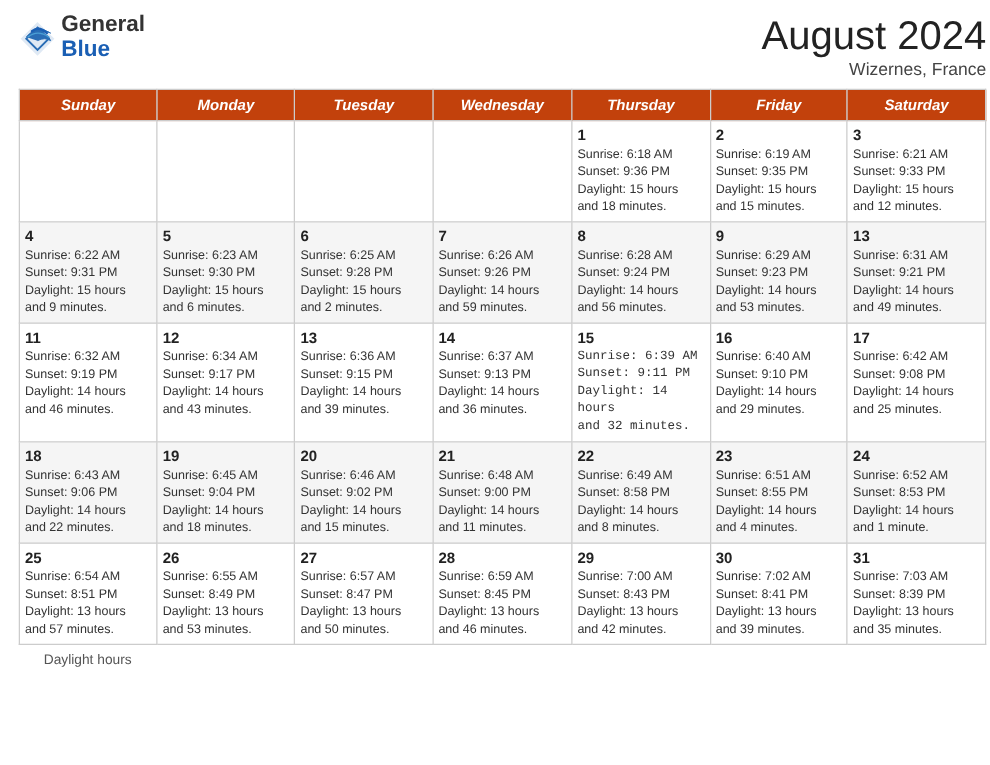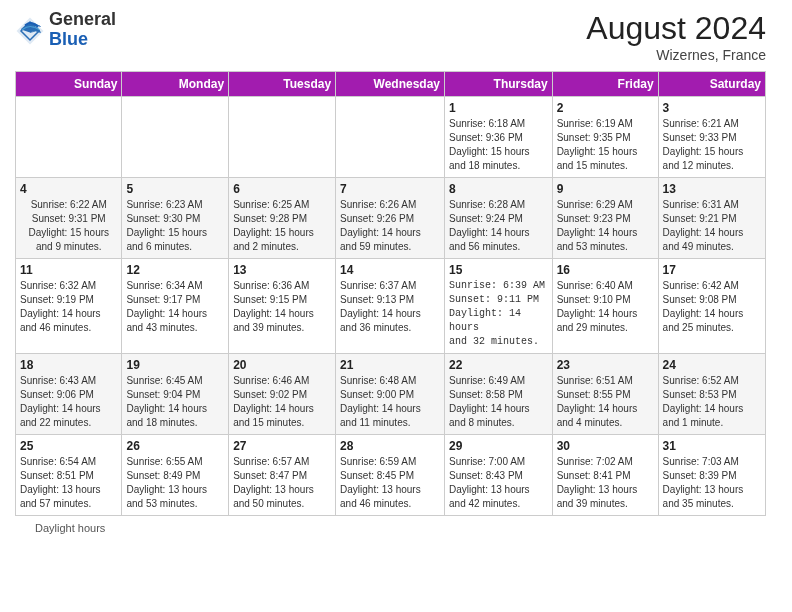--- a/index.html
+++ b/index.html
@@ -6,21 +6,21 @@
     body {
       font-family: Arial, sans-serif;
       background: #fff;
       width: 792px;
       height: 612px;
       overflow: hidden;
     }
     .page {
       width: 792px;
       min-height: 612px;
-      padding: 10px 26px 10px 15px;
+      padding: 10px 3px 10px 15px;
     }
     .header {
       display: flex;
       justify-content: space-between;
       align-items: flex-start;
       margin-bottom: 8px;
     }
     .logo {
       display: flex;
       align-items: center;
@@ -51,27 +51,28 @@
     .location {
       font-size: 14px;
       color: #444;
     }
     .calendar {
       width: 100%;
       border-collapse: collapse;
       font-size: 10.5px;
     }
     .calendar thead tr th {
-      background-color: #a21caf;
+      background-color: #c2410c;
       color: #fff;
       padding: 5px 4px;
-      text-align: right;
+      text-align: center;
       font-size: 12px;
       font-weight: bold;
       border: 1px solid #ccc;
+      font-style: italic;
     }
     .calendar tbody tr td {
       border: 1px solid #ccc;
       vertical-align: top;
       padding: 4px 4px;
       width: 113px;
       min-height: 70px;
       background: #fff;
     }
     .calendar tbody tr:nth-child(even) td {
@@ -160,21 +161,21 @@
             <span class="day-number">3</span>
             <div class="day-info" style="white-space: pre-line;">Sunrise: 6:21 AM
 Sunset: 9:33 PM
 Daylight: 15 hours
 and 12 minutes.</div>
           </td>
         </tr>
         <tr>
           <td>
             <span class="day-number">4</span>
-            <div class="day-info" style="white-space: pre-line; text-align: center;">Sunrise: 6:22 AM
+            <div class="day-info" style="white-space: pre-line;">Sunrise: 6:22 AM
 Sunset: 9:31 PM
 Daylight: 15 hours
 and 9 minutes.</div>
           </td>
           <td>
             <span class="day-number">5</span>
             <div class="day-info" style="white-space: pre-line;">Sunrise: 6:23 AM
 Sunset: 9:30 PM
 Daylight: 15 hours
 and 6 minutes.</div>

